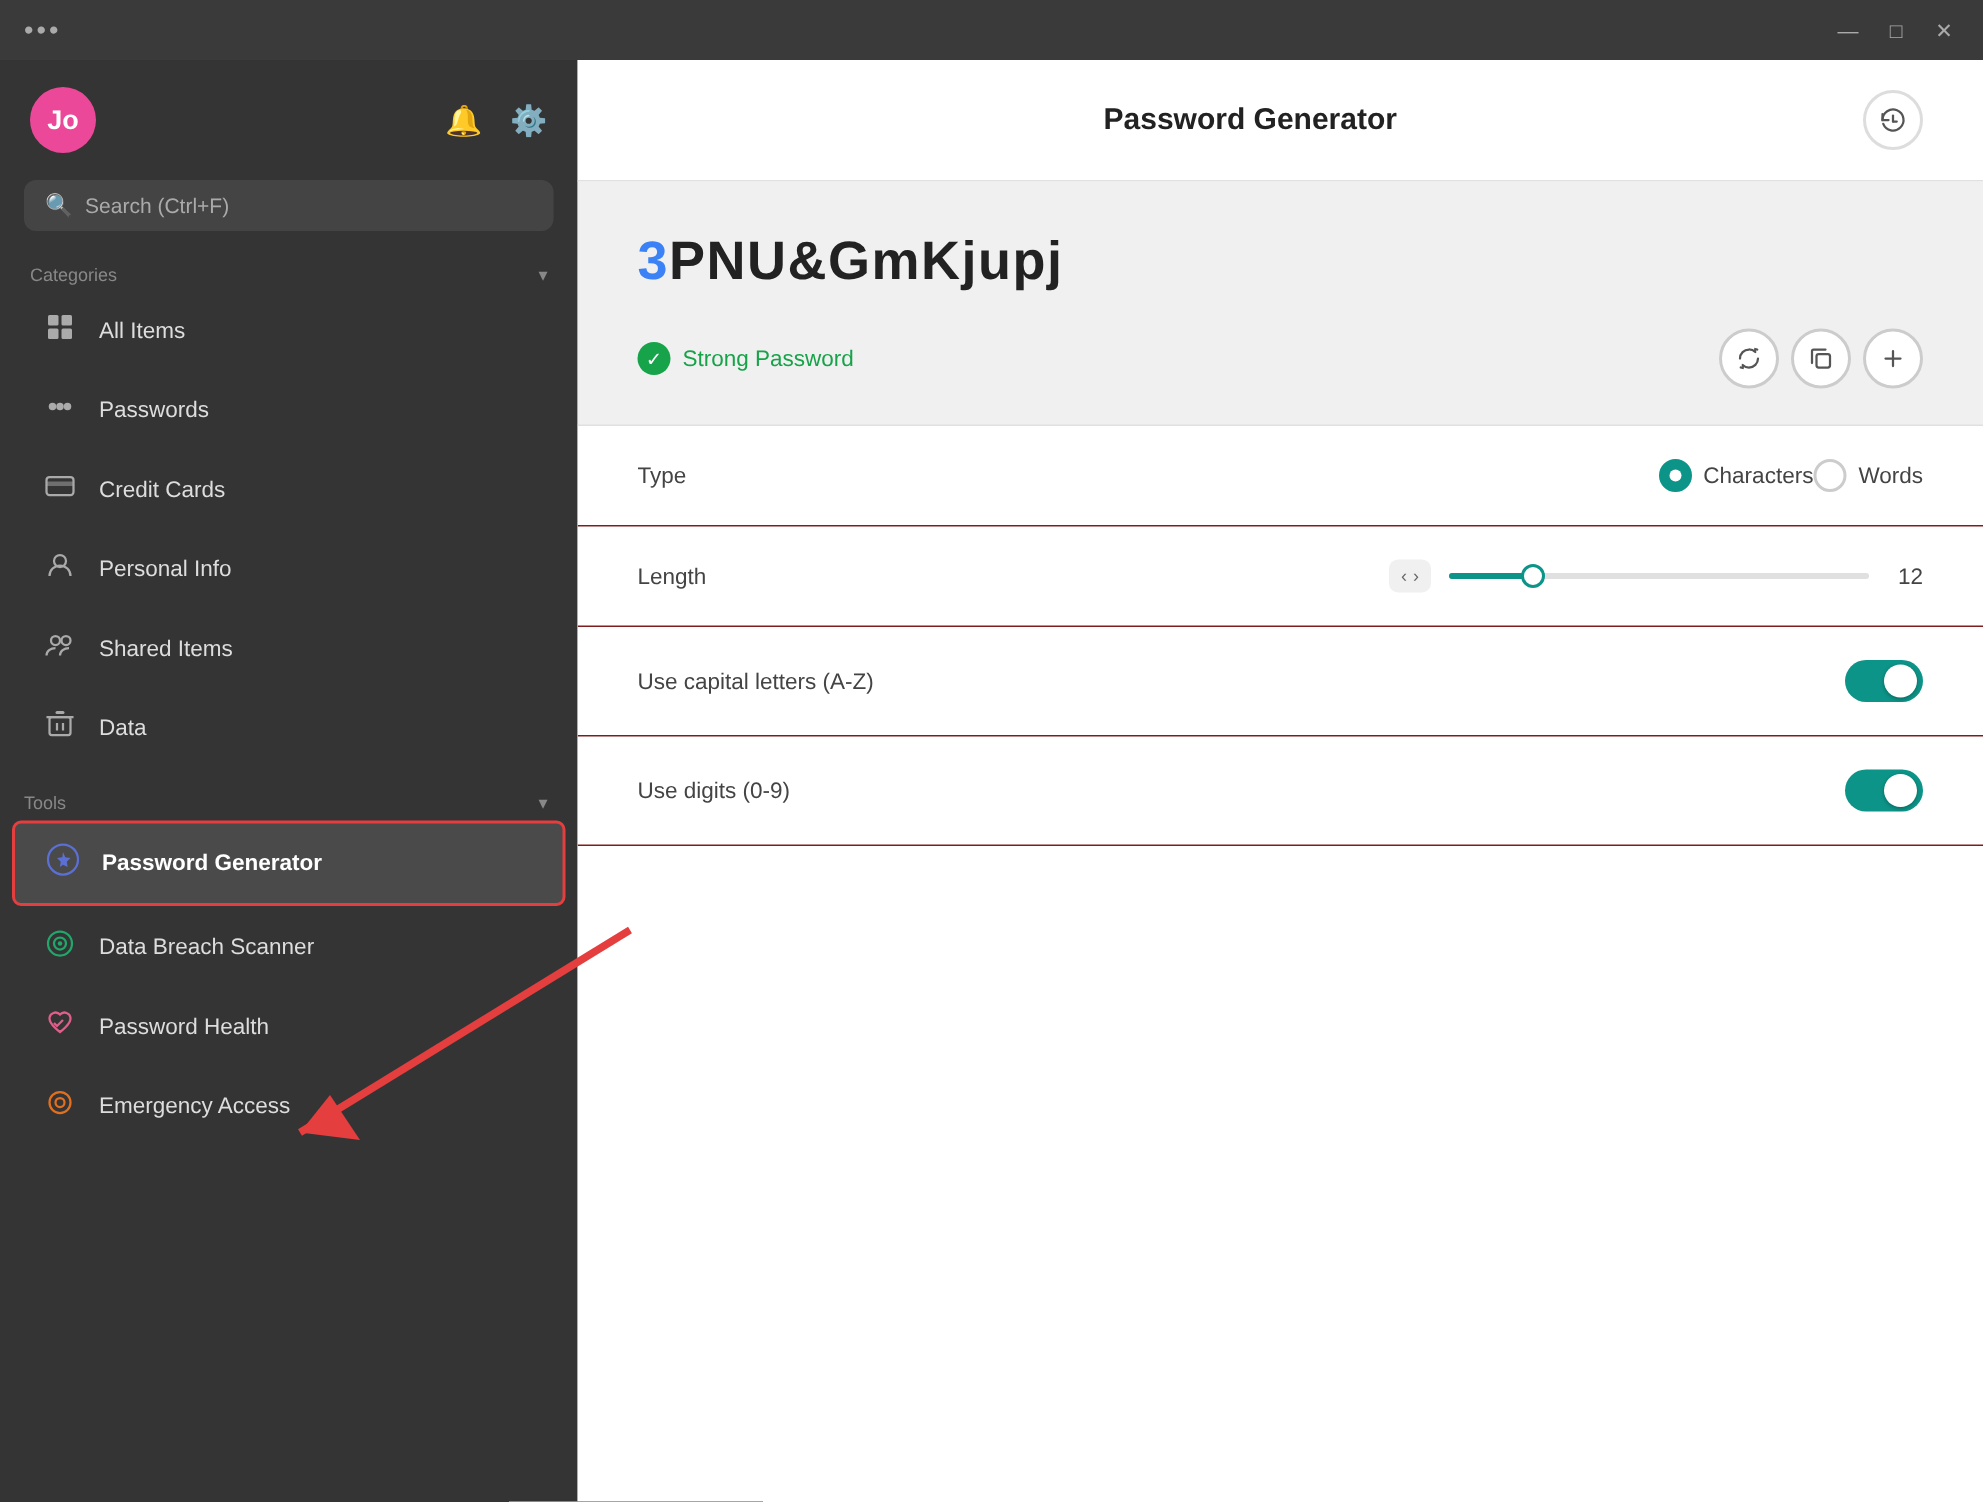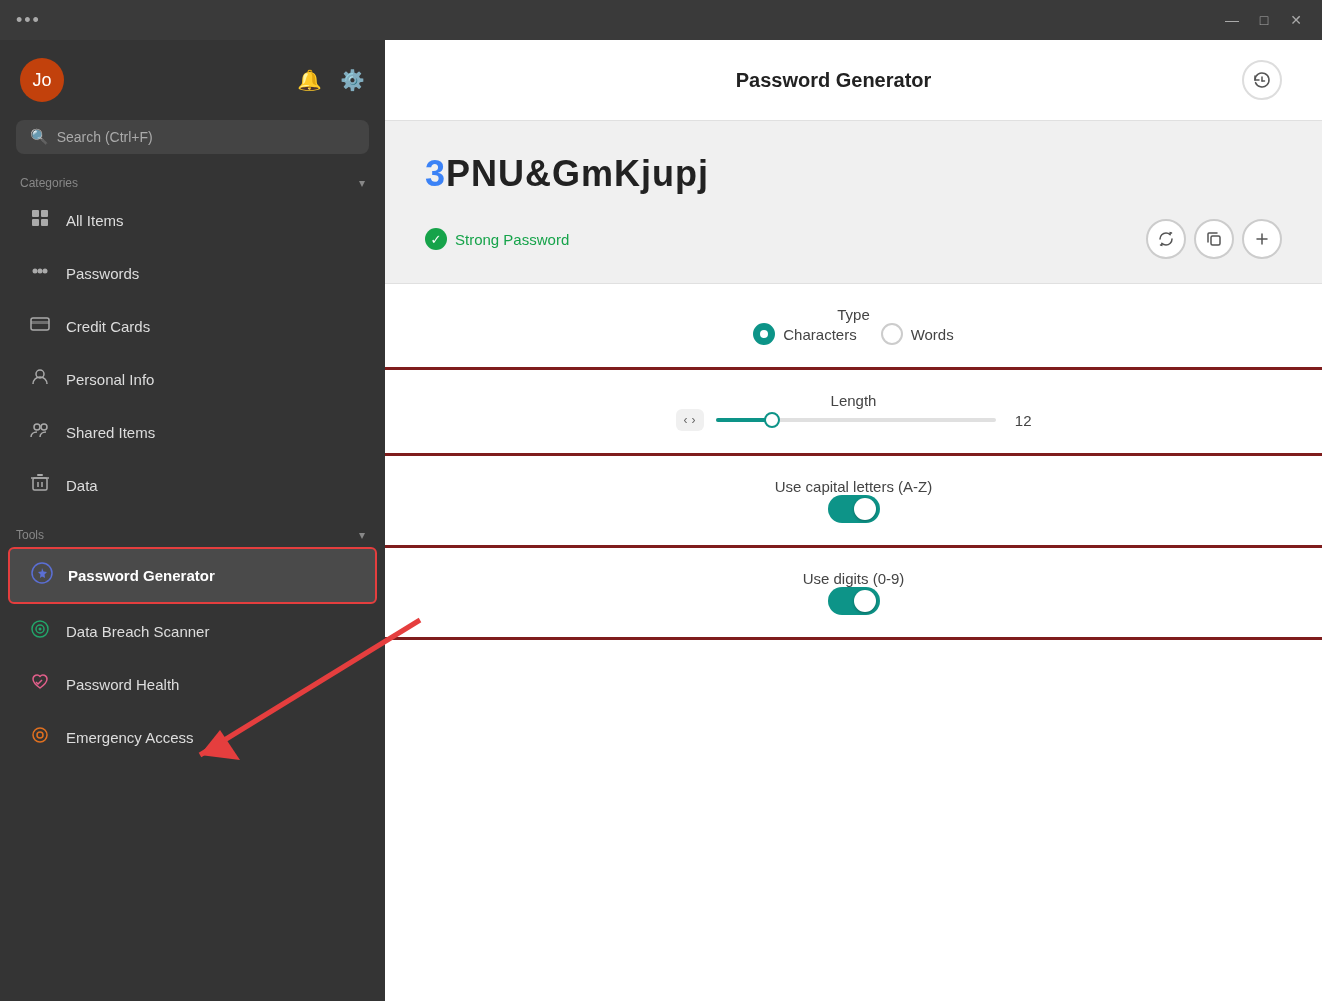--- a/index.html
+++ b/index.html
@@ -61,24 +61,24 @@
     .sidebar-header {
       display: flex;
       align-items: center;
       justify-content: space-between;
       padding: 18px 20px 10px;
     }
     .avatar {
       width: 44px;
       height: 44px;
       border-radius: 50%;
-      background: #c2410c;
+      background: #ec4899;
       color: white;
       font-size: 18px;
-      font-weight: 400;
+      font-weight: 700;
       display: flex;
       align-items: center;
       justify-content: center;
     }
     .sidebar-icons {
       display: flex;
       gap: 18px;
       align-items: center;
     }
     .sidebar-icon {
@@ -237,33 +237,31 @@
     .settings-area {
       flex: 1;
       overflow-y: auto;
       background: white;
     }
     .setting-row {
       display: flex;
       align-items: center;
       justify-content: space-between;
       padding: 22px 40px;
-      border-bottom: 3px solid #7f1d1d;
-      flex-direction: column;
+      border-bottom: 1px solid #7f1d1d;
     }
     .setting-label {
       font-size: 15px;
       color: #444;
     }
 
     
     .radio-group {
       display: flex;
       align-items: center;
-      gap: 24px;
     }
     .radio-option {
       display: flex;
       align-items: center;
       gap: 8px;
       cursor: pointer;
     }
     .radio-circle {
       width: 22px;
       height: 22px;

